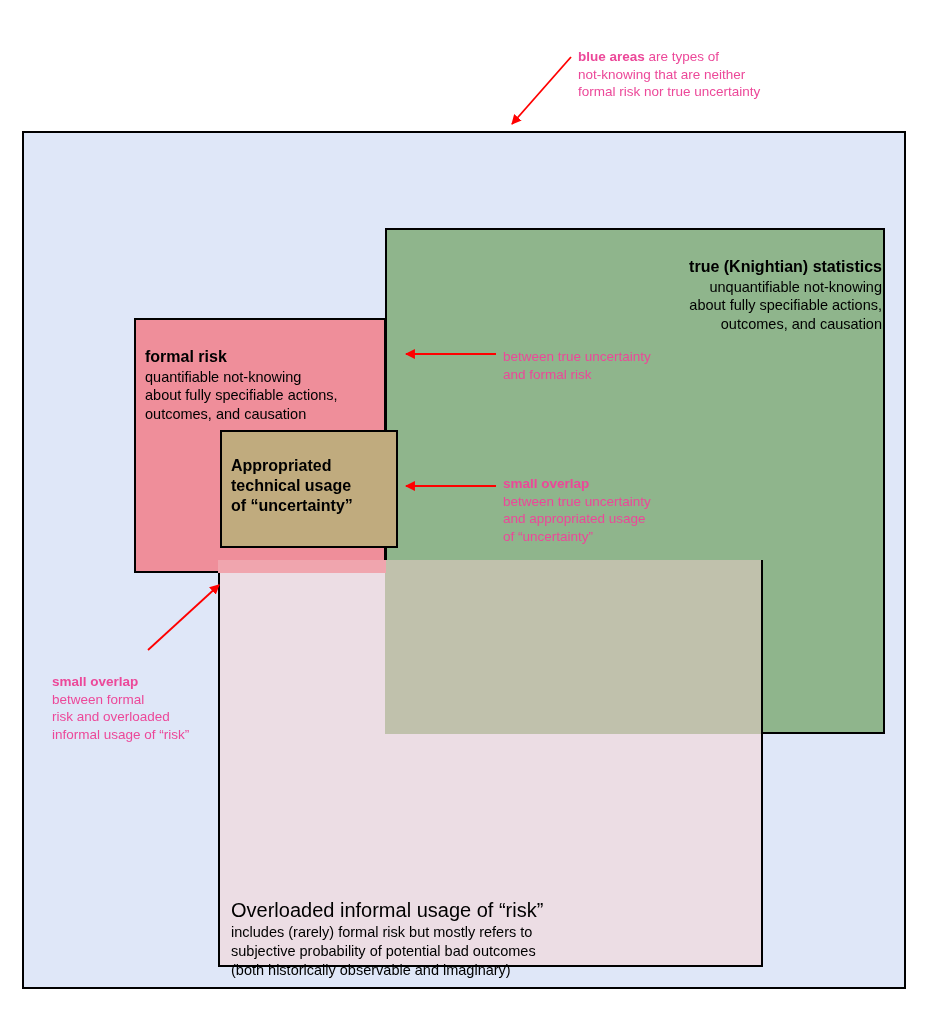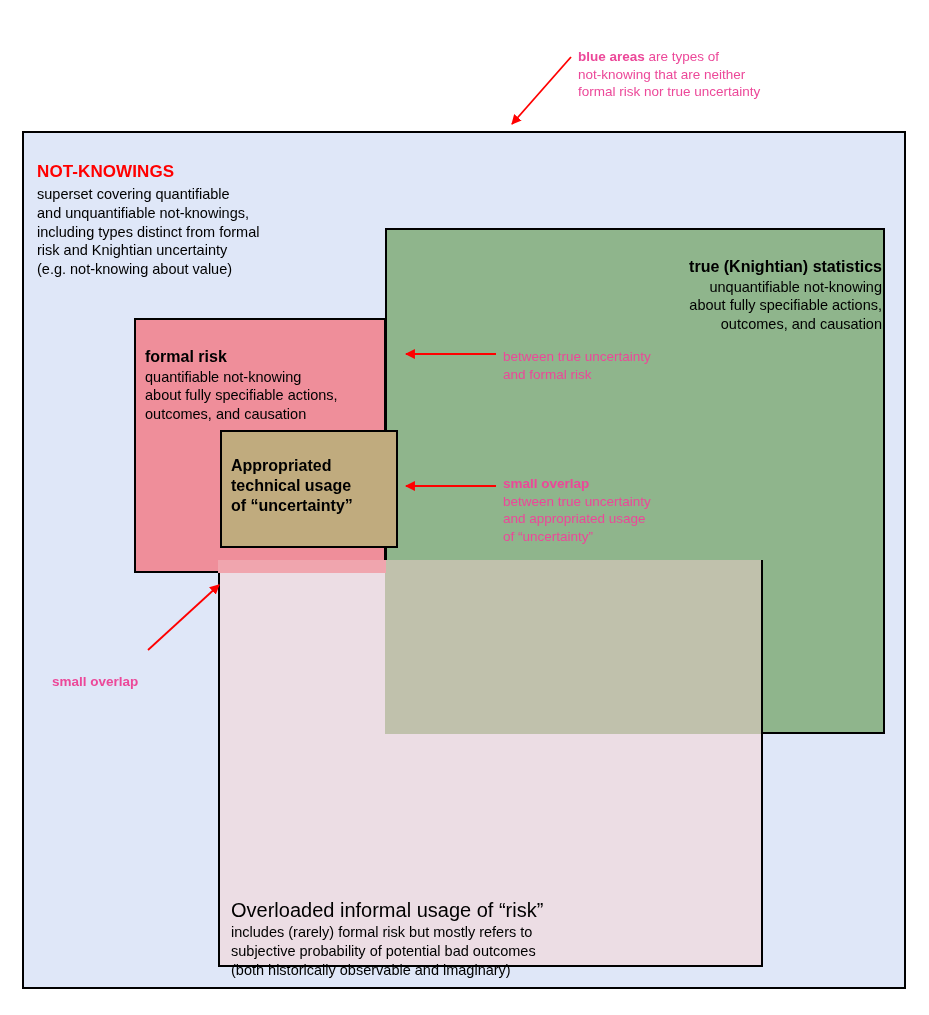--- a/index.html
+++ b/index.html
@@ -236,27 +236,20 @@
   <div class="box" id="box-true-uncertainty"></div>
 
   <div class="box" id="box-formal-risk"></div>
 
   <div class="box" id="box-overloaded"></div>
   <div id="overlap-overloaded-green"></div>
   <div id="overlap-formalrisk-overloaded"></div>
 
   <div class="box" id="box-appropriated"></div>
 
-  <div class="txt" id="label-notknowings">
-    <span class="title">NOT-KNOWINGS</span><span>superset covering quantifiable
-and unquantifiable not-knowings,
-including types distinct from formal
-risk and Knightian uncertainty
-(e.g. not-knowing about value)</span>
-  </div>
 
   <div class="txt" id="label-true-uncertainty">
     <span class="title">true (Knightian) statistics</span><span>unquantifiable not-knowing
 about fully specifiable actions,
 outcomes, and causation</span>
   </div>
 
   <div class="txt" id="label-formal-risk">
     <span class="title">formal risk</span><span>quantifiable not-knowing
 about fully specifiable actions,
@@ -286,21 +279,23 @@
 and formal risk</span>
   </div>
 
   <div class="anno" id="anno-small-overlap-tu">
     <span class="title">small overlap</span><span>between true uncertainty
 and appropriated usage
 of “uncertainty”</span>
   </div>
 
   <div class="anno" id="anno-small-overlap-fr">
-    <span class="title">small overlap</span>
+    <span class="title">small overlap</span><span>between formal
+risk and overloaded
+informal usage of “risk”</span>
   </div>
 
   <svg id="arrows" viewBox="0 0 929 1015">
     <defs>
       <marker id="ah" viewBox="0 0 10 10" refX="9" refY="5" markerWidth="5.5" markerHeight="5.5" orient="auto-start-reverse">
         <path d="M 0 0 L 10 5 L 0 10 z" fill="#ff0000"></path>
       </marker>
     </defs>
 
     <line x1="571" y1="57" x2="512" y2="124" stroke="#ff0000" stroke-width="1.8" marker-end="url(#ah)"></line>

